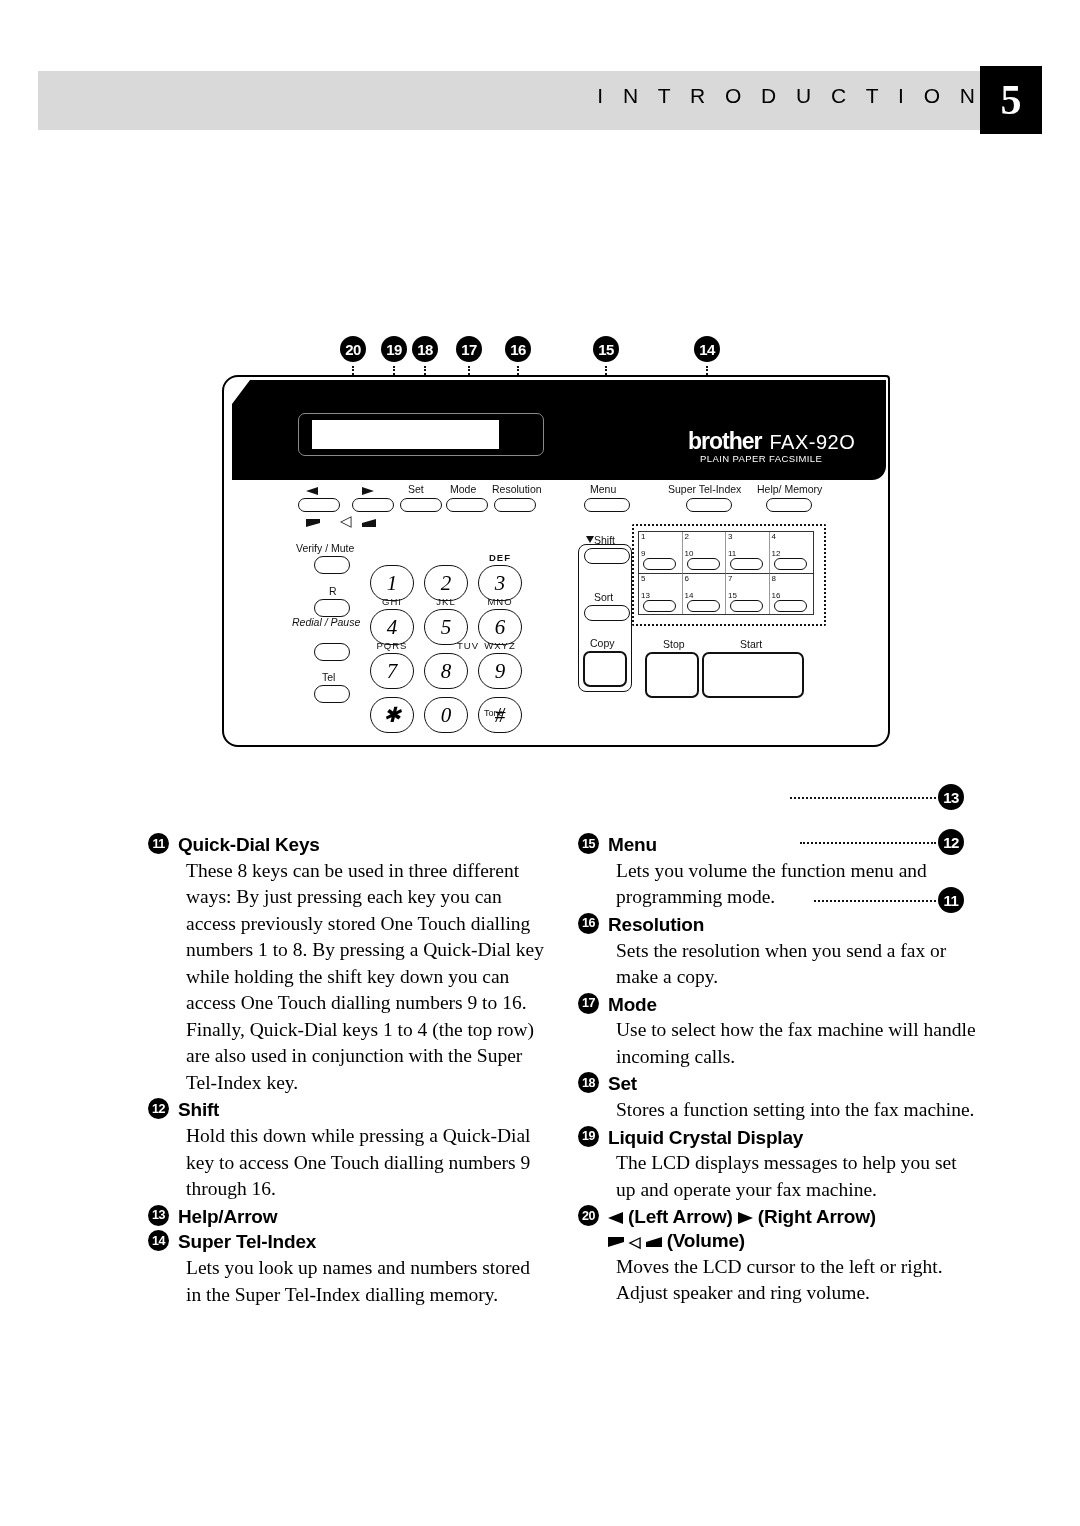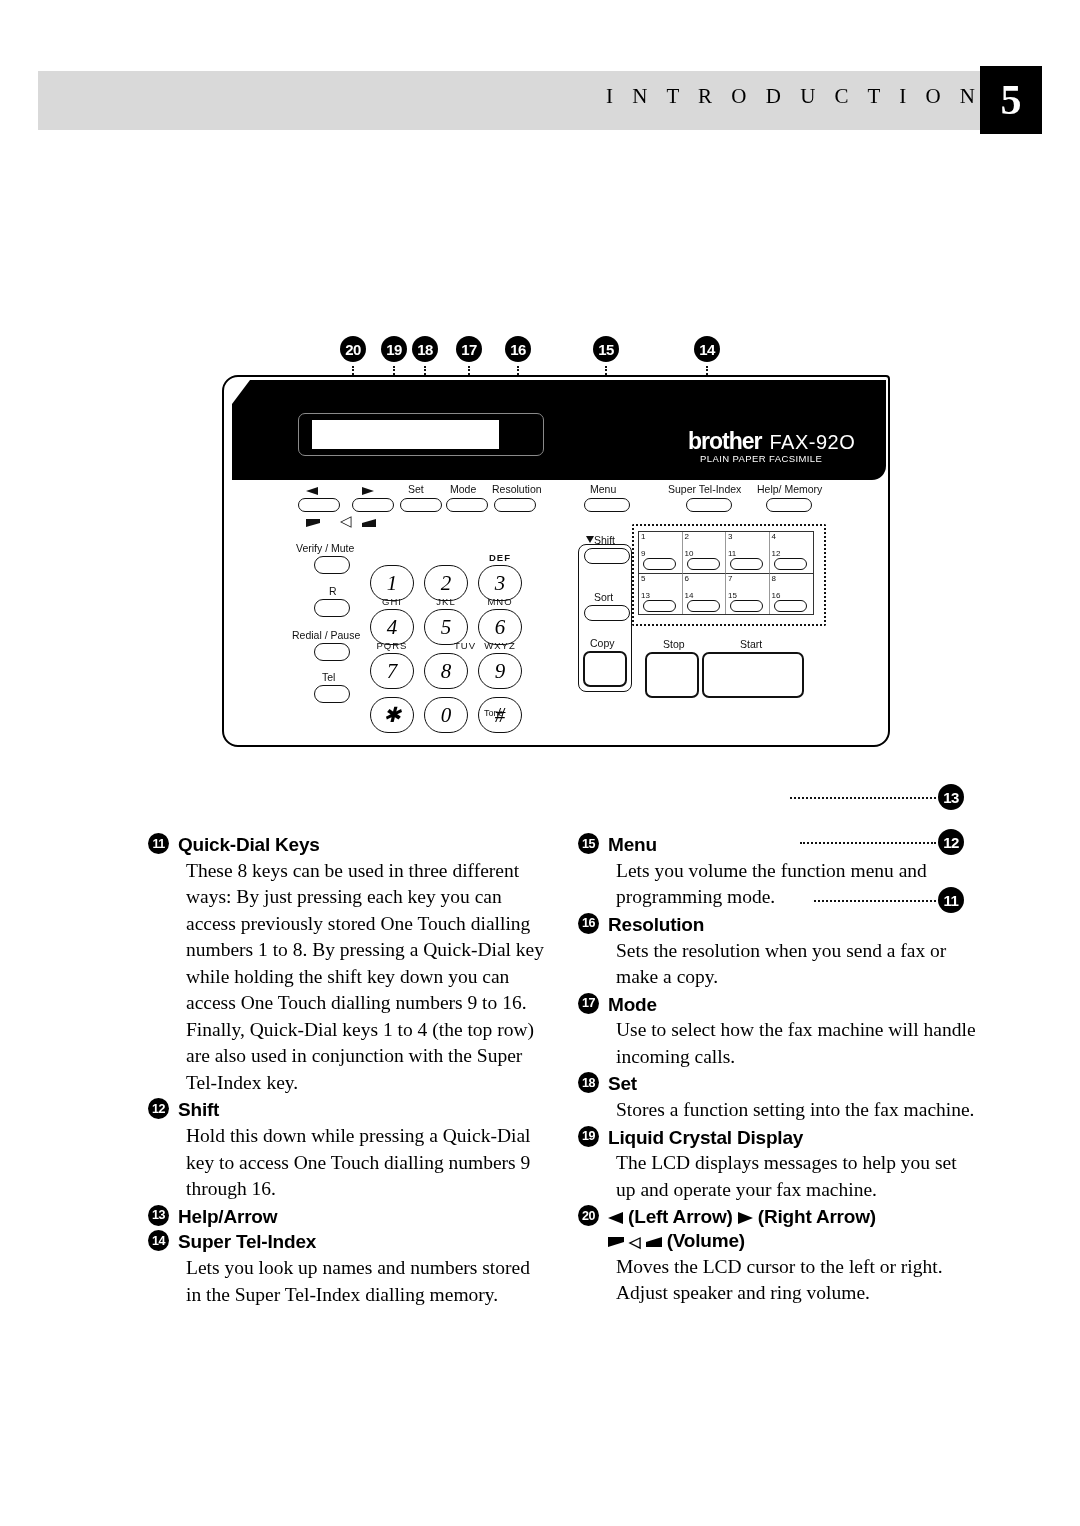--- a/index.html
+++ b/index.html
@@ -22,21 +22,21 @@
     left: 38px;
     top: 71px;
     width: 1004px;
     height: 59px;
     background: #d9d9d9;
   }
   .header-title {
     position: absolute;
     right: 98px;
     top: 84px;
-    font-family: Liberation Serif, serif;
+    font-family: Liberation Sans, sans-serif;
     font-size: 21px;
     letter-spacing: 7px;
     color: #000;
     white-space: nowrap;
   }
   .page-num-box {
     position: absolute;
     left: 980px;
     top: 66px;
     width: 62px;
@@ -444,41 +444,41 @@
 
   <div class="plabel" style="left:757px; top:163px;">Help/ Memory</div>
   <div class="pill" style="left:766px; top:178px; width:46px; height:14px;"></div>
 
   <div class="plabel" style="left:296px; top:222px;">Verify / Mute</div>
   <div class="pill" style="left:314px; top:236px; width:36px; height:18px;"></div>
 
   <div class="plabel" style="left:329px; top:265px;">R</div>
   <div class="pill" style="left:314px; top:279px; width:36px; height:18px;"></div>
 
-  <div class="plabel" style="left:292px; top:309px;">Redial / Pause</div>
+  <div class="plabel" style="left:292px; top:296px;font-style:italic;">Redial / Pause</div>
   <div class="pill" style="left:314px; top:323px; width:36px; height:18px;"></div>
 
   <div class="plabel" style="left:322px; top:351px;">Tel</div>
   <div class="pill" style="left:314px; top:365px; width:36px; height:18px;"></div>
 
   <div id="keypad">
       <div class="key-round" style="left: 370px; top: 245px;">1</div>
       <div class="key-letters" style="left: 424px; top: 232px; width: 44px; margin-top: 26px;">ABC</div>
       <div class="key-round" style="left: 424px; top: 245px;">2</div>
       <div class="key-letters" style="left: 478px; top: 232px; width: 44px; font-weight: bold;">DEF</div>
       <div class="key-round" style="left: 478px; top: 245px;">3</div>
       <div class="key-letters" style="left: 370px; top: 276px; width: 44px;">GHI</div>
       <div class="key-round" style="left: 370px; top: 289px;">4</div>
       <div class="key-letters" style="left: 424px; top: 276px; width: 44px;">JKL</div>
       <div class="key-round" style="left: 424px; top: 289px;">5</div>
       <div class="key-letters" style="left: 478px; top: 276px; width: 44px;">MNO</div>
       <div class="key-round" style="left: 478px; top: 289px;">6</div>
       <div class="key-letters" style="left: 370px; top: 320px; width: 44px;">PQRS</div>
       <div class="key-round" style="left: 370px; top: 333px;">7</div>
-      <div class="key-letters" style="left: 432px; top: 320px; width: 44px; text-align: right;">TUV</div>
+      <div class="key-letters" style="left: 446px; top: 320px; width: 44px;">TUV</div>
       <div class="key-round" style="left: 424px; top: 333px;">8</div>
       <div class="key-letters" style="left: 478px; top: 320px; width: 44px;">WXYZ</div>
       <div class="key-round" style="left: 478px; top: 333px;">9</div>
       <div class="key-round" style="left: 370px; top: 377px;">✱</div>
       <div class="key-round" style="left: 424px; top: 377px;">0</div>
       <div class="key-round" style="left: 478px; top: 377px;">#</div>
     </div>
   <div class="plabel" style="left:484px; top:388px; font-size:9px;">Tone</div>
 
   <div class="plabel" style="left:586px; top:214px;">

